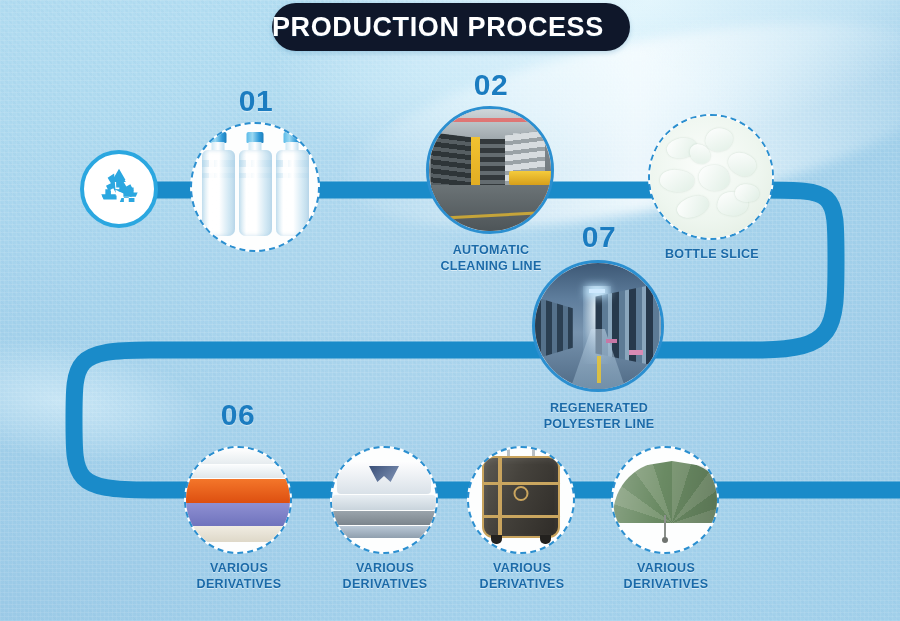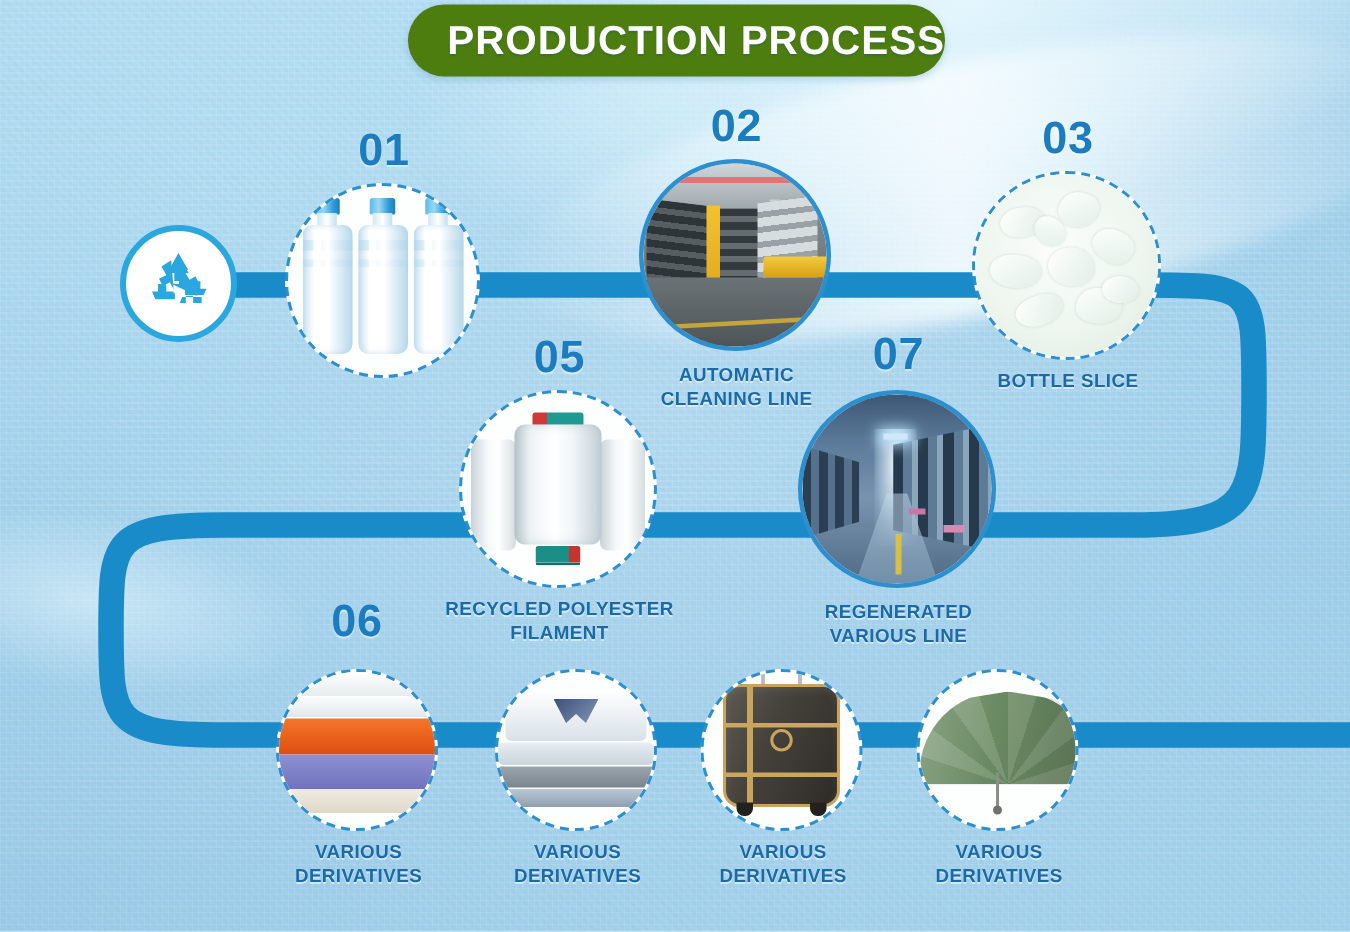--- a/index.html
+++ b/index.html
@@ -65,23 +65,23 @@
   #path-svg {
     position: absolute; inset: 0;
     width: 900px; height: 621px;
   }
 
   
   .title-pill {
     position: absolute;
     left: 272px; top: 3px;
     width: 358px; height: 48px;
-    background: #4d7c0f;
+    background: #0f172a;
     border-radius: 24px;
-    display: flex; align-items: center; justify-content: flex-end;
+    display: flex; align-items: center; justify-content: flex-start;
     box-shadow: 0 2px 5px rgba(30,110,160,0.22);
   }
   .title-pill span {
     color: #ffffff;
     font-size: 27px;
     font-weight: bold;
     letter-spacing: 0.6px;
     text-shadow: 0 1px 1px rgba(20,90,130,0.30);
   }
 
@@ -402,21 +402,20 @@
         </div>
       </div>
     </div>
     <div class="node-label" style="top:174px;">
       <div>AUTOMATIC</div>
       <div>CLEANING LINE</div>
     </div>
   </div>
 
   <div class="node" style="left:648px; top:76px; width:128px; height:200px;">
-    <div class="node-num" style="top:0px;">03</div>
     <div class="circle dashed" style="left:0; top:38px; width:126px; height:126px;">
       <div class="art">
         <div class="flakes">
           <div class="flk" style="left:14%; top:18%; width:30px; height:20px; border-radius:40% 60% 35% 55%; transform:rotate(-18deg);"></div>
           <div class="flk" style="left:46%; top:10%; width:26px; height:24px; border-radius:55% 35% 60% 40%; transform:rotate(22deg);"></div>
           <div class="flk" style="left:8%;  top:44%; width:34px; height:22px; border-radius:50% 40% 55% 45%; transform:rotate(9deg);"></div>
           <div class="flk" style="left:40%; top:40%; width:30px; height:26px; border-radius:45% 55% 40% 60%; transform:rotate(-12deg);"></div>
           <div class="flk" style="left:64%; top:30%; width:28px; height:22px; border-radius:60% 40% 50% 45%; transform:rotate(34deg);"></div>
           <div class="flk" style="left:22%; top:66%; width:32px; height:20px; border-radius:40% 55% 45% 60%; transform:rotate(-26deg);"></div>
           <div class="flk" style="left:56%; top:62%; width:30px; height:24px; border-radius:55% 45% 60% 35%; transform:rotate(15deg);"></div>
@@ -440,44 +439,24 @@
           <div class="machR"></div>
           <div class="lamp"></div>
           <div class="aisle"></div>
           <div class="pink1"></div>
           <div class="pink2"></div>
         </div>
       </div>
     </div>
     <div class="node-label" style="top:180px;">
       <div>REGENERATED</div>
-      <div>VARIOUS LINE</div>
-    </div>
-  </div>
-
-  <div class="node" style="left:306px; top:222px; width:134px; height:220px;">
-    <div class="node-num" style="top:0px;">05</div>
-    <div class="circle dashed" style="left:0; top:38px; width:132px; height:132px;">
-      <div class="art">
-        <div class="spools">
-          <div class="spool-side left"></div>
-          <div class="spool-side right"></div>
-          <div class="spool-main">
-            <div class="tube-top"></div>
-            <div class="cone"></div>
-            <div class="tube-bot"></div>
-          </div>
-        </div>
-      </div>
-    </div>
-    <div class="node-label" style="top:176px;">
-      <div>RECYCLED POLYESTER</div>
-      <div>FILAMENT</div>
-    </div>
-  </div>
+      <div>POLYESTER LINE</div>
+    </div>
+  </div>
+
 
   <div class="node" style="left:198px; top:398px; width:80px; height:40px;">
     <div class="node-num" style="top:0px;">06</div>
   </div>
 
   <div class="node" style="left:184px; top:446px; width:110px; height:160px;">
     <div class="circle dashed" style="left:0; top:0; width:108px; height:108px;">
       <div class="art">
         <div class="towels">
           <div class="towel white1"></div>

